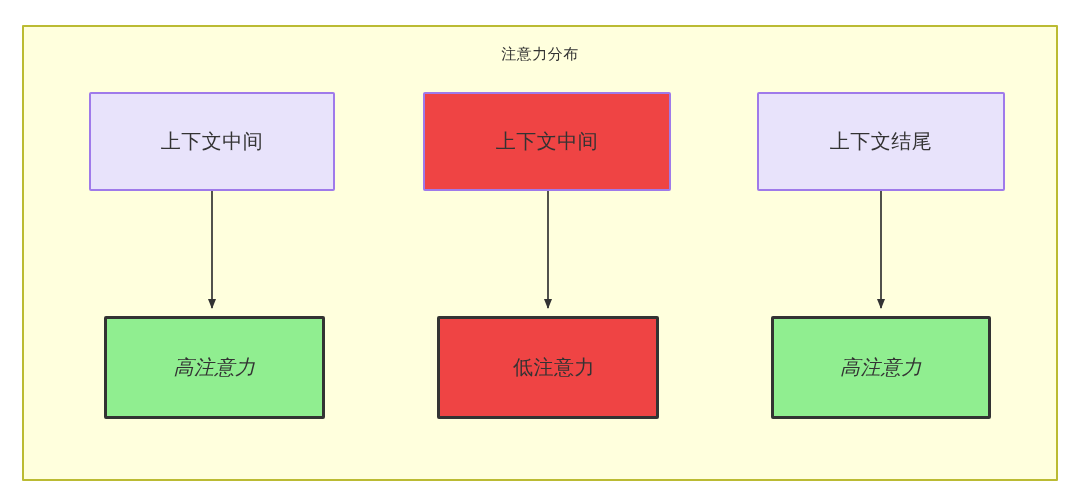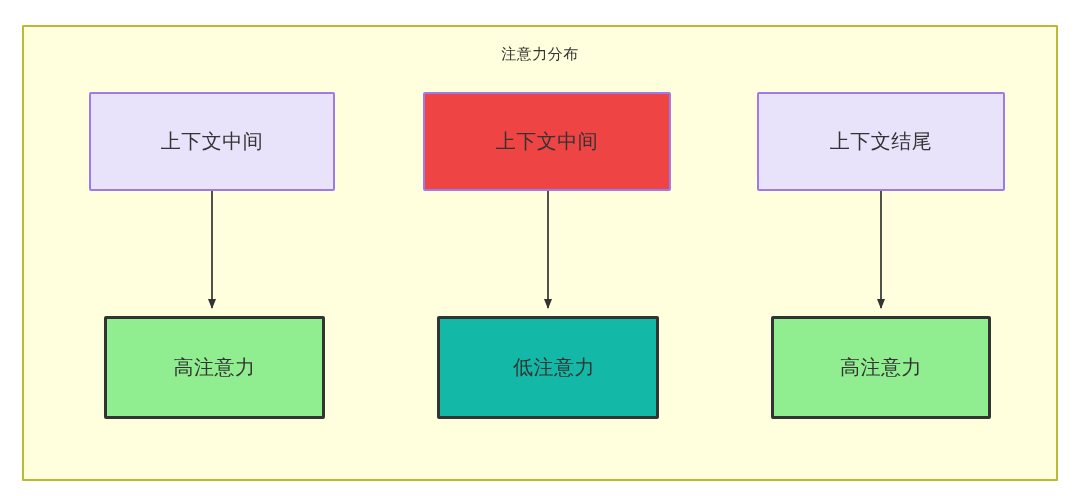--- a/index.html
+++ b/index.html
@@ -74,21 +74,21 @@
     border: 3px solid #333333;
     border-radius: 2px;
     display: flex;
     align-items: center;
     justify-content: center;
     font-size: 20px;
     color: #333333;
     white-space: nowrap;
     letter-spacing: 0.5px;
   }
-  .fill-green { background: #90ee90; }
+  .fill-green { background: #90ee90; font-style: italic; }
   .fill-red   { background: #f79b9b; }
 
   
   #node-ctx-start  { left: 89px;  top: 92px;  width: 246px; height: 99px; }
   #node-ctx-middle { left: 423px; top: 92px;  width: 248px; height: 99px; }
   #node-ctx-end    { left: 757px; top: 92px;  width: 248px; height: 99px; }
 
   #node-attn-high-1 { left: 104px; top: 316px; width: 221px; height: 103px; }
   #node-attn-low    { left: 437px; top: 316px; width: 222px; height: 103px; }
   #node-attn-high-2 { left: 771px; top: 316px; width: 220px; height: 103px; }
@@ -141,21 +141,21 @@
   </div>
 
   <div class="node-top" id="node-ctx-end" style="background: rgb(232, 227, 251); border-color: rgb(159, 122, 234);">
     <span>上下文结尾</span>
   </div>
 
   <div class="node-bottom fill-green" id="node-attn-high-1" style="background: rgb(144, 238, 144); border-color: rgb(51, 51, 51);">
     <span>高注意力</span>
   </div>
 
-  <div class="node-bottom fill-red" id="node-attn-low" style="background: #14b8a6; border-color: rgb(51, 51, 51); padding-left: 12px;">
+  <div class="node-bottom fill-red" id="node-attn-low" style="background: #ef4444; border-color: rgb(51, 51, 51); padding-left: 12px;">
     <span>低注意力</span>
   </div>
 
   <div class="node-bottom fill-green" id="node-attn-high-2" style="background: rgb(144, 238, 144); border-color: rgb(51, 51, 51);">
     <span>高注意力</span>
   </div>
 
 </div>
 
 </body></html>

